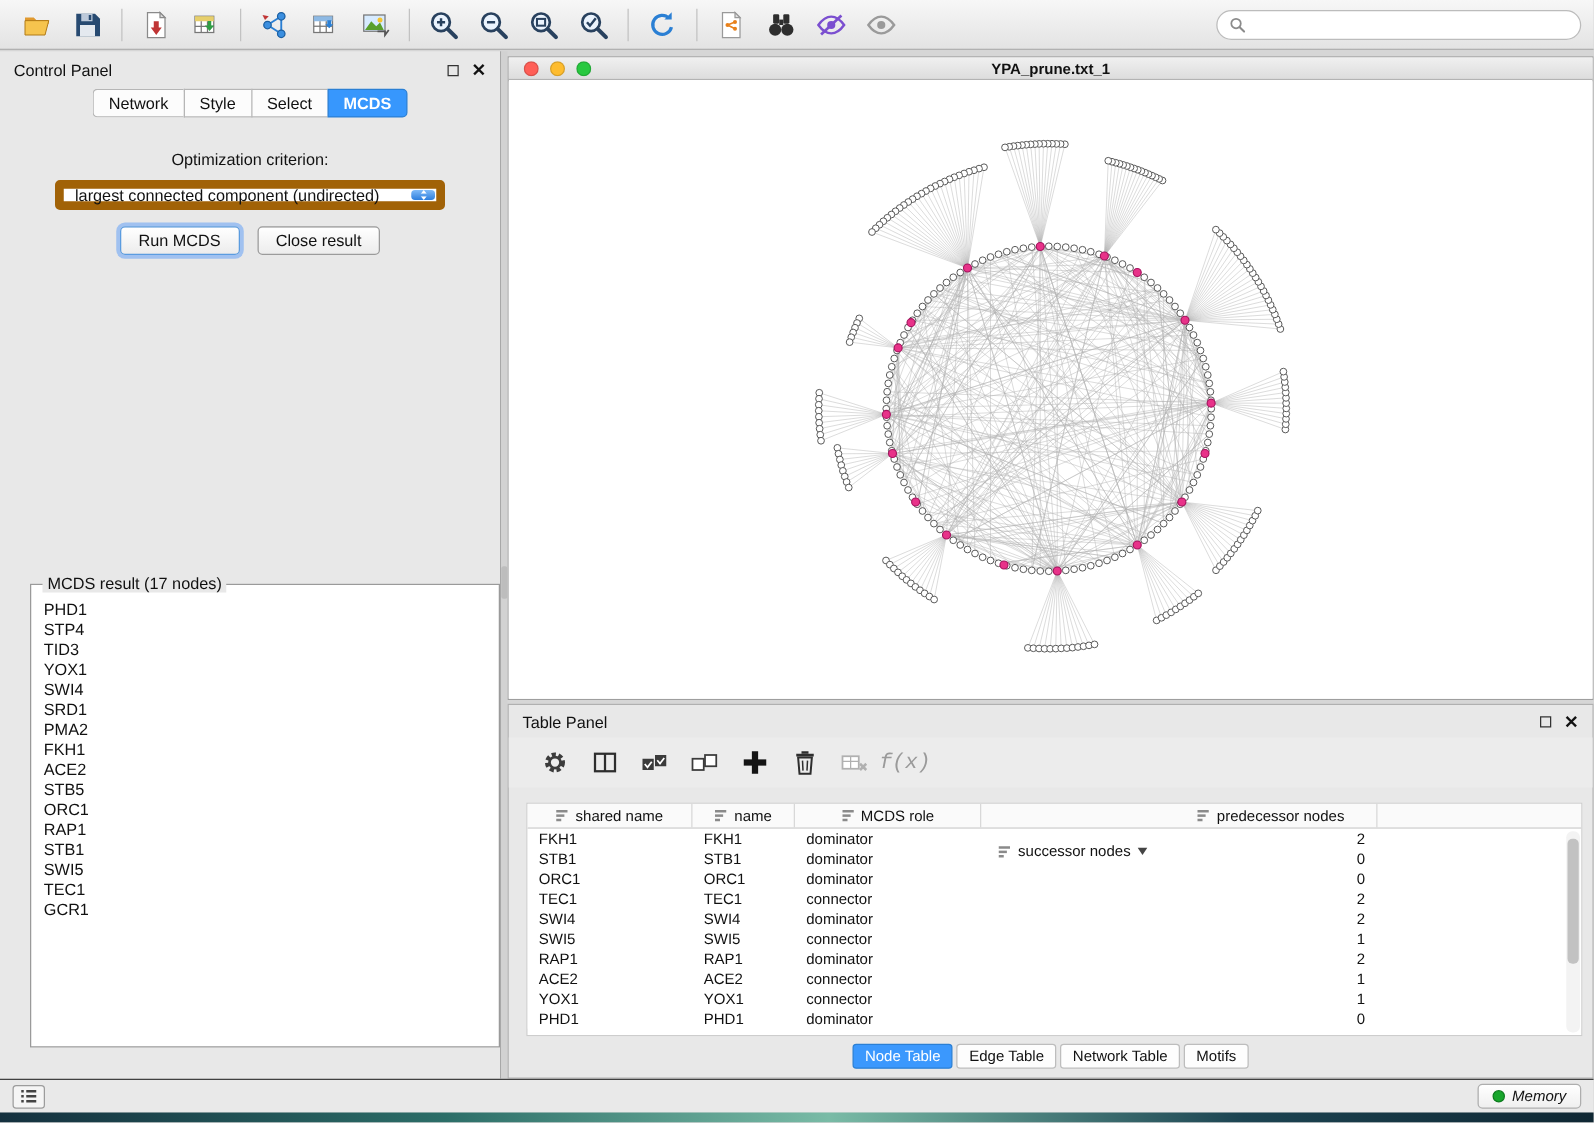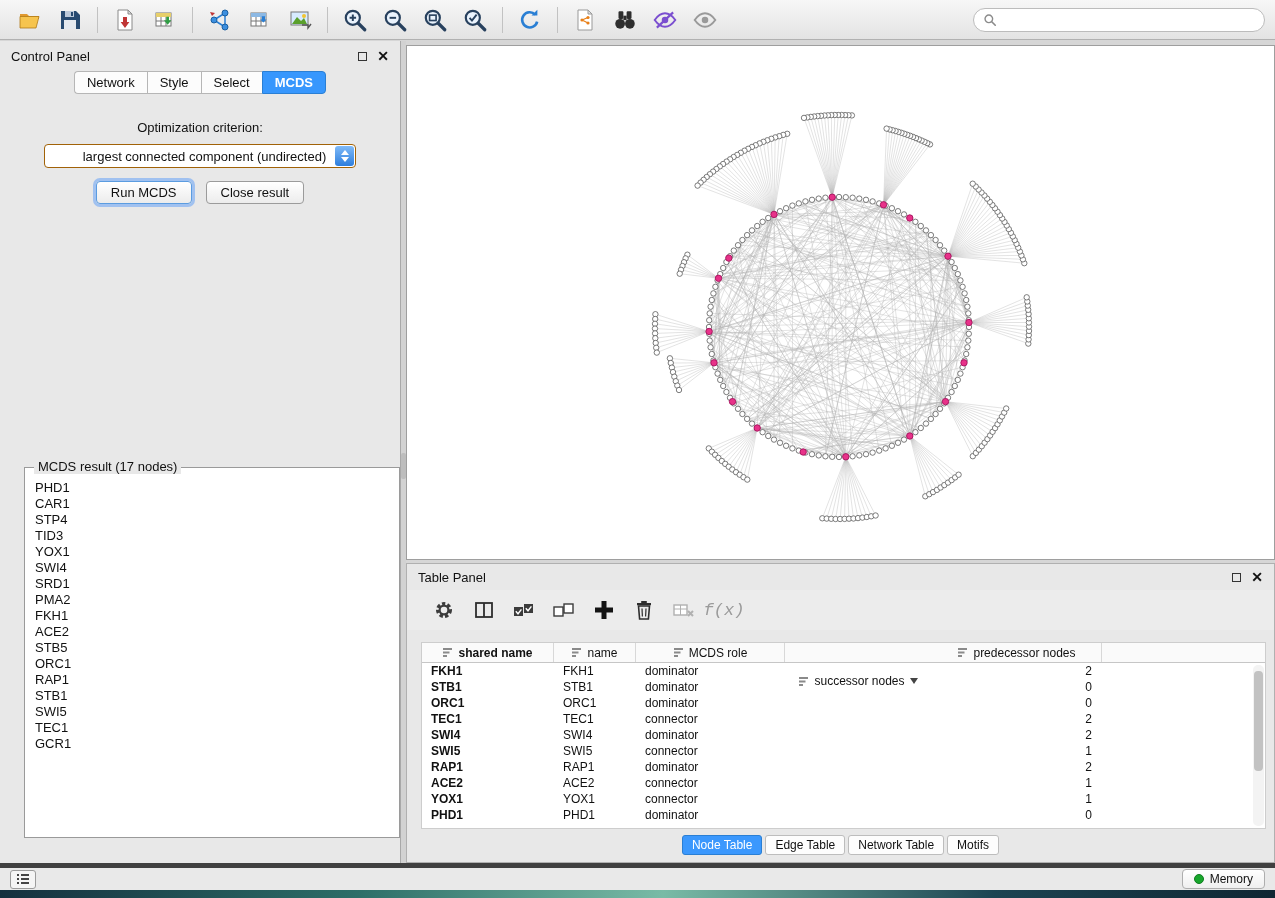--- a/index.html
+++ b/index.html
@@ -18,21 +18,21 @@
   .cp-header{height:30px;display:flex;align-items:center;padding:0 11px;font-size:13px;}
   .win-btns{margin-left:auto;display:flex;gap:10px;align-items:center;}
   .float-box{width:9px;height:9px;border:1.5px solid #333;}
   .close-x{font-size:14px;font-weight:bold;color:#111;line-height:1;}
   .cp-tabs{display:flex;justify-content:center;}
   .cp-tab{font-size:13px;padding:3px 12px;background:#fcfcfc;border:1px solid #b6b6b6;border-right:none;cursor:default;}
   .cp-tab:first-child{border-radius:4px 0 0 4px;}
   .cp-tab:last-child{border-right:1px solid #2a7fd4;border-radius:0 4px 4px 0;}
   .cp-tab.active{background:#3797fd;color:#fff;border-color:#2a7fd4;font-weight:bold;}
   .opt-label{margin-top:26px;text-align:center;font-size:13px;}
-  .dropdown{margin:9px auto 0;width:312px;height:24px;background:#fff;border:1px solid #a16207;border-radius:4px;display:flex;align-items:center;font-size:13px;padding-left:9px;position:relative;justify-content:center;}
+  .dropdown{margin:9px auto 0;width:312px;height:24px;background:#fff;border:7px solid #a16207;border-radius:4px;display:flex;align-items:center;font-size:13px;padding-left:9px;position:relative;}
   .dd-stepper{position:absolute;right:1px;top:1px;bottom:1px;width:19px;border-radius:3px;background:linear-gradient(#7fbaf8,#2d7edd);display:flex;flex-direction:column;align-items:center;justify-content:center;gap:2px;}
   .btn-row{display:flex;justify-content:center;gap:14px;margin-top:13px;}
   .btn{font-size:13px;padding:3px 14px;background:linear-gradient(#ffffff,#ececec);border:1px solid #9b9b9b;border-radius:4px;cursor:default;}
   .btn.focused{box-shadow:0 0 0 3px rgba(100,160,245,.55);border-color:#5b9ce0;}
   .result-group{position:absolute;left:24px;top:426px;width:376px;height:371px;border:1px solid #9a9a9a;background:#fff;}
   .result-legend{position:absolute;top:-9px;left:9px;background:#e8e8e8;padding:0 4px;font-size:13px;}
   .mcds-list{padding:12px 0 0 10px;}
   .mcds-item{font-size:13px;height:16px;line-height:16px;}
 
   
@@ -51,32 +51,32 @@
   .table-panel{position:absolute;left:406px;top:563px;width:869px;height:300px;background:#e8e8e8;border:1px solid #b0b0b0;}
   .tp-header{height:26px;display:flex;align-items:center;padding:0 11px;font-size:13px;}
   .tp-toolbar{height:40px;display:flex;align-items:center;gap:14px;padding:0 24px;background:#ececec;}
   .tp-tool{width:26px;height:26px;display:flex;align-items:center;justify-content:center;}
   .fx{font-family:Liberation Mono, monospace;font-style:italic;font-size:17px;color:#9a9a9a;}
   .ttable{position:absolute;left:14px;top:78px;width:845px;height:187px;background:#fff;border:1px solid #cdcdcd;overflow:hidden;}
   .thead{display:flex;height:20px;border-bottom:1px solid #c6c6c6;background:#fafafa;}
   .th{display:flex;align-items:center;justify-content:center;gap:5px;font-size:12px;border-right:1px solid #d8d8d8;}
   .trow{display:flex;height:16px;background:#fff;}
   .tcell{font-size:12px;display:flex;align-items:center;white-space:nowrap;overflow:hidden;}
-  .c-shared{width:132px;font-weight:bold;} .c-name{width:82px;} .c-role{width:149px;} .c-succ{width:147px;margin-top:38px;} .c-pred{width:170px;} .c-fill{flex:1;border-right:none !important;}
+  .c-shared{width:132px;} .c-name{width:82px;} .c-role{width:149px;} .c-succ{width:147px;margin-top:38px;} .c-pred{width:170px;} .c-fill{flex:1;border-right:none !important;}
   .tcell.c-shared,.tcell.c-name,.tcell.c-role{padding-left:9px;}
   .tcell.c-succ{justify-content:flex-end;padding-right:12px;}
   .tcell.c-pred{justify-content:flex-end;padding-right:10px;}
   .vscroll{position:absolute;right:1px;top:22px;width:11px;bottom:2px;background:#f3f3f3;border-radius:5px;}
   .vthumb{position:absolute;top:6px;left:1px;width:9px;height:100px;background:#c2c2c2;border-radius:4px;}
   .bottom-tabs{position:absolute;left:0;right:0;bottom:7px;display:flex;justify-content:center;gap:3px;}
   .btab{font-size:12px;padding:2px 9px;background:#fdfdfd;border:1px solid #bdbdbd;border-radius:3px;cursor:default;}
   .btab.active{background:#3b98fd;border-color:#2a7fd4;color:#fff;}
 
   
-  .statusbar{position:absolute;left:0;top:863px;width:1275px;height:27px;background:#e9e9e9;border-top:5px solid #404040;display:flex;align-items:center;padding:0 10px;}
+  .statusbar{position:absolute;left:0;top:863px;width:1275px;height:27px;background:#e9e9e9;border-top:1px solid #404040;display:flex;align-items:center;padding:0 10px;font-style:italic;}
   .menu-btn{width:26px;height:19px;border:1px solid #9c9c9c;border-radius:3px;background:#f5f5f5;display:flex;align-items:center;justify-content:center;}
   .memory-btn{margin-left:auto;display:flex;align-items:center;gap:6px;border:1px solid #aeaeae;border-radius:4px;background:linear-gradient(#ffffff,#efefef);padding:2px 11px;font-size:12px;}
   .mem-dot{width:10px;height:10px;border-radius:50%;background:#18a62c;border:1px solid #0e7d1f;}
   .wallpaper{position:absolute;left:0;top:890px;width:1275px;height:8px;background:linear-gradient(90deg,#14303e,#2c6e68 28%,#79bba6 52%,#1c4452 78%,#0f2733);}
 </style>
 </head>
 <body>
 
 <div class="toolbar">
   <div class="tb">
@@ -244,21 +244,20 @@
     </span>
   </div>
   <div class="btn-row">
     <div class="btn focused">Run MCDS</div>
     <div class="btn">Close result</div>
   </div>
   <div class="result-group">
     <div class="result-legend">MCDS result (17 nodes)</div>
     <div class="mcds-list">
         <div class="mcds-item">PHD1</div>
-        <div class="mcds-item">CAR1</div>
         <div class="mcds-item">STP4</div>
         <div class="mcds-item">TID3</div>
         <div class="mcds-item">YOX1</div>
         <div class="mcds-item">SWI4</div>
         <div class="mcds-item">SRD1</div>
         <div class="mcds-item">PMA2</div>
         <div class="mcds-item">FKH1</div>
         <div class="mcds-item">ACE2</div>
         <div class="mcds-item">STB5</div>
         <div class="mcds-item">ORC1</div>
@@ -269,20 +268,28 @@
         <div class="mcds-item">GCR1</div>
       </div>
   </div>
 </div>
 
 <div class="sash">
     <div class="sash-handle"></div>
   </div>
 
 <div class="net-window">
+  <div class="net-title">
+    <span class="lights">
+      <span class="light red"></span>
+      <span class="light yellow"></span>
+      <span class="light green"></span>
+    </span>
+    <span>YPA_prune.txt_1</span>
+  </div>
   <div class="net-canvas"><svg width="867" height="494">
         <g>
           <line x1="367.0" y1="149.4" x2="303.6" y2="282.3" stroke="#b0b0b0" stroke-width="0.55" opacity="0.65"></line>
           <line x1="367.0" y1="149.4" x2="326.8" y2="338.4" stroke="#b0b0b0" stroke-width="0.55" opacity="0.65"></line>
           <line x1="367.0" y1="149.4" x2="319.4" y2="327.0" stroke="#b0b0b0" stroke-width="0.55" opacity="0.65"></line>
           <line x1="367.0" y1="149.4" x2="508.4" y2="367.2" stroke="#b0b0b0" stroke-width="0.55" opacity="0.65"></line>
           <line x1="367.0" y1="149.4" x2="304.8" y2="289.0" stroke="#b0b0b0" stroke-width="0.55" opacity="0.65"></line>
           <line x1="367.0" y1="149.4" x2="547.8" y2="203.0" stroke="#b0b0b0" stroke-width="0.55" opacity="0.65"></line>
           <line x1="367.0" y1="149.4" x2="303.6" y2="282.3" stroke="#b0b0b0" stroke-width="0.55" opacity="0.65"></line>
           <line x1="367.0" y1="149.4" x2="326.8" y2="338.4" stroke="#b0b0b0" stroke-width="0.55" opacity="0.65"></line>

